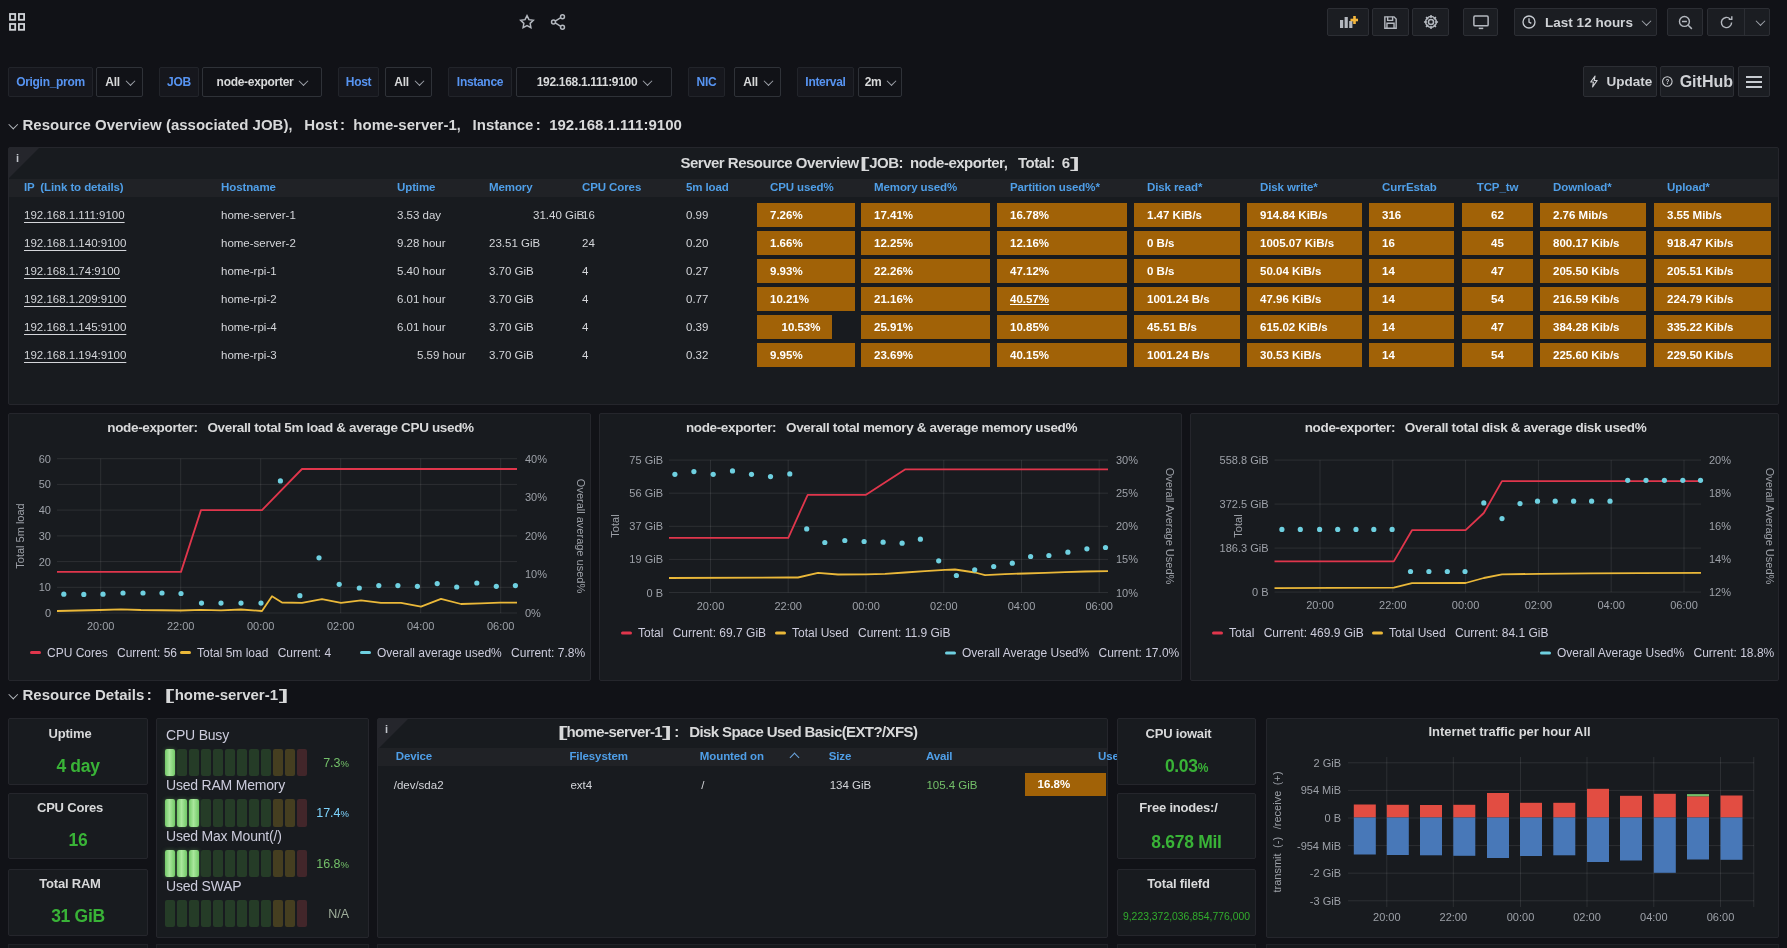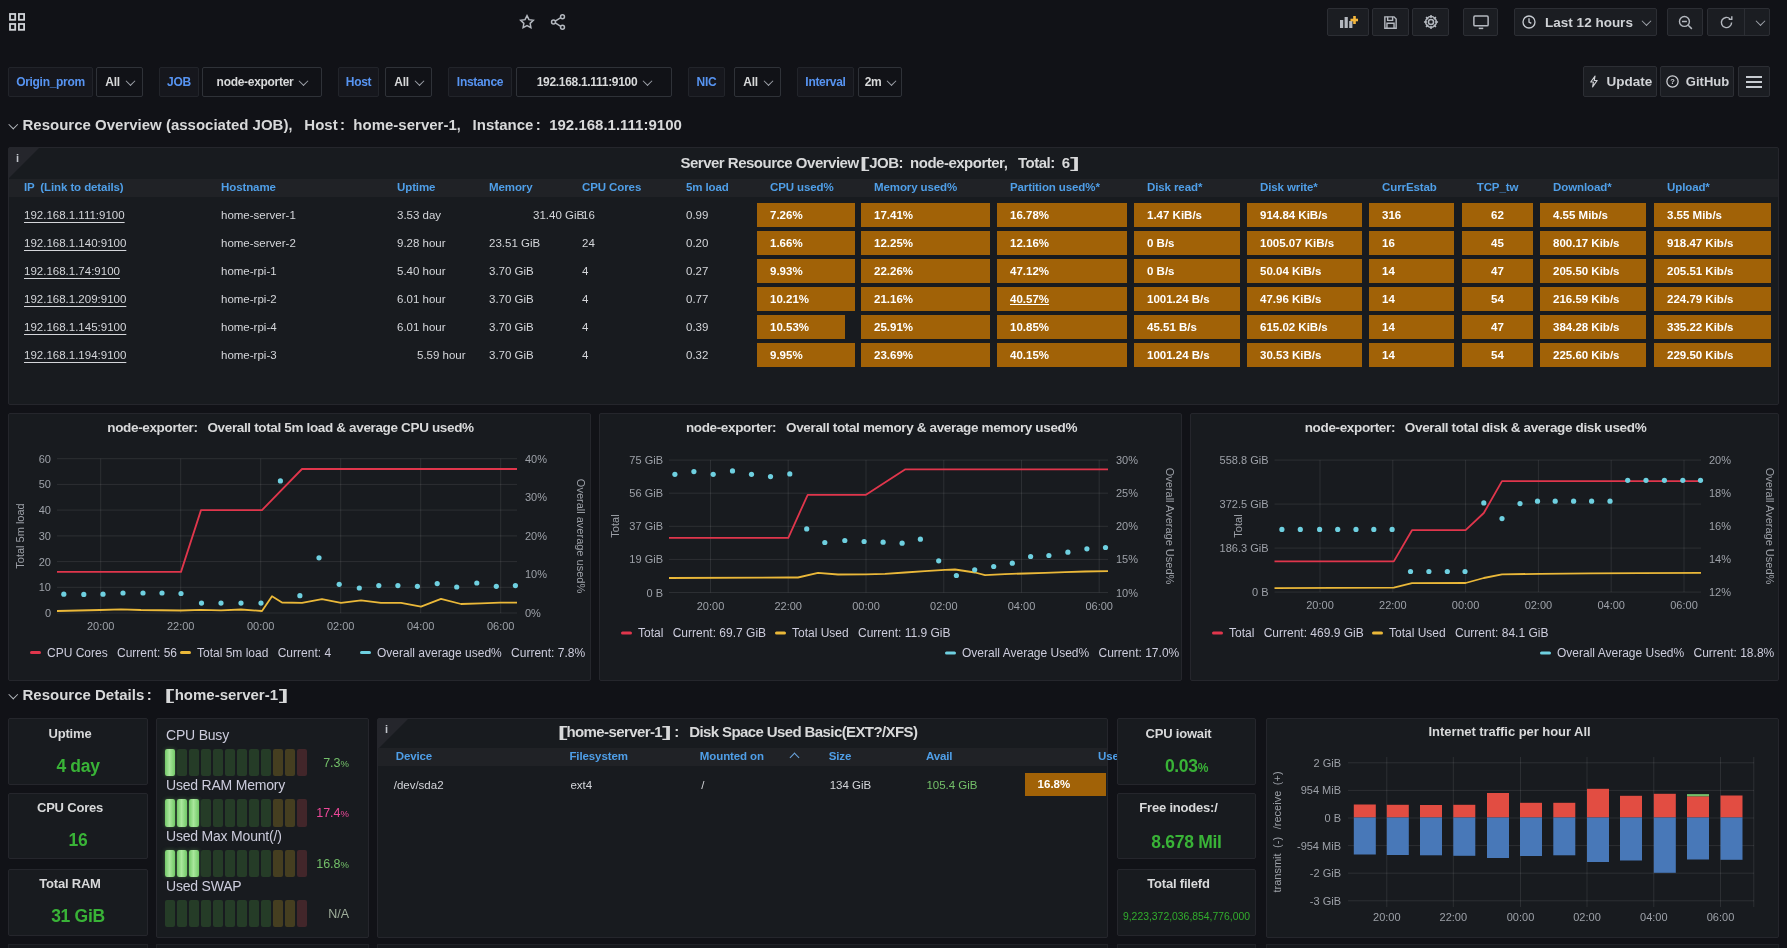--- a/index.html
+++ b/index.html
@@ -130,21 +130,21 @@
 <svg width="13" height="15" viewBox="0 0 24 24">
       <path d="M13 2L5 13h5l-1.5 9L17 10h-5.5z" fill="none" stroke="#d0d2d6" stroke-width="2" stroke-linejoin="round"></path>
     </svg>
 <span style="margin-left:6px;font-size:13.5px;font-weight:600;color:#d0d2d6;">Update</span>
   </div>
 <div class="navbtn" style="left:1660px;top:66px;width:74px;height:31px;">
 <svg width="15" height="15" viewBox="0 0 24 24">
       <circle cx="12" cy="12" r="9" fill="none" stroke="#d0d2d6" stroke-width="2"></circle>
 <text x="12" y="16.5" text-anchor="middle" font-size="12" font-weight="bold" fill="#d0d2d6">?</text>
     </svg>
-<span style="margin-left:6px;font-size:13px;font-weight:600;color:#d0d2d6;">GitHub</span>
+<span style="margin-left:6px;font-size:16px;font-weight:600;color:#d0d2d6;">GitHub</span>
   </div>
 <div class="navbtn" style="left:1738px;top:66px;width:32px;height:31px;">
 <div>
       <div style="width:16px;height:2px;background:#c7cbd1;margin:3px 0;"></div>
       <div style="width:16px;height:2px;background:#c7cbd1;margin:3px 0;"></div>
       <div style="width:16px;height:2px;background:#c7cbd1;margin:3px 0;"></div>
     </div>
   </div>
 <div class="shead" style="left:10px;top:116px;"><span class="schev"></span>Resource Overview (associated JOB)<span style="font-size:14px;">,&nbsp;&nbsp;</span> Host<span style="font-size:12px;"> </span>:&nbsp; home-server-1<span style="font-size:14px;">,&nbsp;&nbsp;</span> Instance<span style="font-size:12px;"> </span>:&nbsp; 192.168.1.111:9100</div>
 <div class="panel" style="left:8px;top:147px;width:1771px;height:258px;"></div>
@@ -194,21 +194,21 @@
 <div class="tcell" style="left:221px;top:343px;line-height:24px;">home-rpi-3</div>
 <div class="tcell" style="left:397px;top:343px;line-height:24px;margin-left:20px;">5.59 hour</div>
 <div class="tcell" style="left:489px;top:343px;line-height:24px;">3.70 GiB</div>
 <div class="tcell" style="left:582px;top:343px;line-height:24px;">4</div>
 <div class="tcell" style="left:686px;top:343px;line-height:24px;">0.32</div>
 <div class="hcell" style="left:770px;top:181px;">CPU used%</div>
 <div class="gcell" style="left:757px;top:203px;width:98px;height:24px;padding-left:13px;">7.26%</div>
 <div class="gcell" style="left:757px;top:231px;width:98px;height:24px;padding-left:13px;">1.66%</div>
 <div class="gcell" style="left:757px;top:259px;width:98px;height:24px;padding-left:13px;">9.93%</div>
 <div class="gcell" style="left:757px;top:287px;width:98px;height:24px;padding-left:13px;">10.21%</div>
-<div class="gcell" style="left:757px;top:315px;width:88px;height:24px;padding-left:13px;">10.53%</div>
+<div class="gcell" style="left:757px;top:315px;width:75px;height:24px;padding-left:13px;text-align:center;">10.53%</div>
 <div class="gcell" style="left:757px;top:343px;width:98px;height:24px;padding-left:13px;">9.95%</div>
 <div class="hcell" style="left:874px;top:181px;">Memory used%</div>
 <div class="gcell" style="left:861px;top:203px;width:129px;height:24px;padding-left:13px;">17.41%</div>
 <div class="gcell" style="left:861px;top:231px;width:129px;height:24px;padding-left:13px;">12.25%</div>
 <div class="gcell" style="left:861px;top:259px;width:129px;height:24px;padding-left:13px;">22.26%</div>
 <div class="gcell" style="left:861px;top:287px;width:129px;height:24px;padding-left:13px;">21.16%</div>
 <div class="gcell" style="left:861px;top:315px;width:129px;height:24px;padding-left:13px;">25.91%</div>
 <div class="gcell" style="left:861px;top:343px;width:129px;height:24px;padding-left:13px;">23.69%</div>
 <div class="hcell" style="left:1010px;top:181px;">Partition used%*</div>
 <div class="gcell" style="left:997px;top:203px;width:130px;height:24px;padding-left:13px;">16.78%</div>
@@ -239,21 +239,21 @@
 <div class="gcell" style="left:1369px;top:315px;width:85px;height:24px;padding-left:13px;">14</div>
 <div class="gcell" style="left:1369px;top:343px;width:85px;height:24px;padding-left:13px;">14</div>
 <div class="hcell" style="left:1462px;top:181px;width:71px;text-align:center;">TCP_tw</div>
 <div class="gcell" style="left:1462px;top:203px;width:71px;height:24px;text-align:center;">62</div>
 <div class="gcell" style="left:1462px;top:231px;width:71px;height:24px;text-align:center;">45</div>
 <div class="gcell" style="left:1462px;top:259px;width:71px;height:24px;text-align:center;">47</div>
 <div class="gcell" style="left:1462px;top:287px;width:71px;height:24px;text-align:center;">54</div>
 <div class="gcell" style="left:1462px;top:315px;width:71px;height:24px;text-align:center;">47</div>
 <div class="gcell" style="left:1462px;top:343px;width:71px;height:24px;text-align:center;">54</div>
 <div class="hcell" style="left:1553px;top:181px;">Download*</div>
-<div class="gcell" style="left:1540px;top:203px;width:106px;height:24px;padding-left:13px;">4.55 Mib/s</div>
+<div class="gcell" style="left:1540px;top:203px;width:106px;height:24px;padding-left:13px;">2.76 Mib/s</div>
 <div class="gcell" style="left:1540px;top:231px;width:106px;height:24px;padding-left:13px;">800.17 Kib/s</div>
 <div class="gcell" style="left:1540px;top:259px;width:106px;height:24px;padding-left:13px;">205.50 Kib/s</div>
 <div class="gcell" style="left:1540px;top:287px;width:106px;height:24px;padding-left:13px;">216.59 Kib/s</div>
 <div class="gcell" style="left:1540px;top:315px;width:106px;height:24px;padding-left:13px;">384.28 Kib/s</div>
 <div class="gcell" style="left:1540px;top:343px;width:106px;height:24px;padding-left:13px;">225.60 Kib/s</div>
 <div class="hcell" style="left:1667px;top:181px;">Upload*</div>
 <div class="gcell" style="left:1654px;top:203px;width:117px;height:24px;padding-left:13px;">3.55 Mib/s</div>
 <div class="gcell" style="left:1654px;top:231px;width:117px;height:24px;padding-left:13px;">918.47 Kib/s</div>
 <div class="gcell" style="left:1654px;top:259px;width:117px;height:24px;padding-left:13px;">205.51 Kib/s</div>
 <div class="gcell" style="left:1654px;top:287px;width:117px;height:24px;padding-left:13px;">224.79 Kib/s</div>
@@ -487,21 +487,21 @@
 <div class="abs" style="left:189.1px;top:799.2px;width:9.8px;height:27.5px;border-radius:2px;background:linear-gradient(90deg,#73c968,#a9e79c 45%,#73c968);box-shadow:0 0 4px rgba(120,220,110,0.35);"></div>
 <div class="abs" style="left:201.1px;top:799.2px;width:9.8px;height:27.5px;border-radius:2px;background:#253c27;"></div>
 <div class="abs" style="left:213.0px;top:799.2px;width:9.8px;height:27.5px;border-radius:2px;background:#253c27;"></div>
 <div class="abs" style="left:225.0px;top:799.2px;width:9.8px;height:27.5px;border-radius:2px;background:#253c27;"></div>
 <div class="abs" style="left:237.0px;top:799.2px;width:9.8px;height:27.5px;border-radius:2px;background:#253c27;"></div>
 <div class="abs" style="left:248.9px;top:799.2px;width:9.8px;height:27.5px;border-radius:2px;background:#253c27;"></div>
 <div class="abs" style="left:260.9px;top:799.2px;width:9.8px;height:27.5px;border-radius:2px;background:#253c27;"></div>
 <div class="abs" style="left:272.8px;top:799.2px;width:9.8px;height:27.5px;border-radius:2px;background:#453e20;"></div>
 <div class="abs" style="left:284.8px;top:799.2px;width:9.8px;height:27.5px;border-radius:2px;background:#453e20;"></div>
 <div class="abs" style="left:296.8px;top:799.2px;width:9.8px;height:27.5px;border-radius:2px;background:#42262a;"></div>
-<div class="abs" style="left:259px;top:806px;width:90px;text-align:right;font-size:12.5px;color:#ec4899;">17.4<span style="font-size:9.5px;">%</span></div>
+<div class="abs" style="left:259px;top:806px;width:90px;text-align:right;font-size:12.5px;color:#7dd3fc;">17.4<span style="font-size:9.5px;">%</span></div>
 <div class="abs" style="left:166px;top:828px;font-size:14px;color:#ccccdc;letter-spacing:-0.2px;">Used Max Mount(/)</div>
 <div class="abs" style="left:165.2px;top:849.6px;width:9.8px;height:27.5px;border-radius:2px;background:linear-gradient(90deg,#73c968,#a9e79c 45%,#73c968);box-shadow:0 0 4px rgba(120,220,110,0.35);"></div>
 <div class="abs" style="left:177.2px;top:849.6px;width:9.8px;height:27.5px;border-radius:2px;background:linear-gradient(90deg,#73c968,#a9e79c 45%,#73c968);box-shadow:0 0 4px rgba(120,220,110,0.35);"></div>
 <div class="abs" style="left:189.1px;top:849.6px;width:9.8px;height:27.5px;border-radius:2px;background:linear-gradient(90deg,#73c968,#a9e79c 45%,#73c968);box-shadow:0 0 4px rgba(120,220,110,0.35);"></div>
 <div class="abs" style="left:201.1px;top:849.6px;width:9.8px;height:27.5px;border-radius:2px;background:#253c27;"></div>
 <div class="abs" style="left:213.0px;top:849.6px;width:9.8px;height:27.5px;border-radius:2px;background:#253c27;"></div>
 <div class="abs" style="left:225.0px;top:849.6px;width:9.8px;height:27.5px;border-radius:2px;background:#253c27;"></div>
 <div class="abs" style="left:237.0px;top:849.6px;width:9.8px;height:27.5px;border-radius:2px;background:#253c27;"></div>
 <div class="abs" style="left:248.9px;top:849.6px;width:9.8px;height:27.5px;border-radius:2px;background:#253c27;"></div>
 <div class="abs" style="left:260.9px;top:849.6px;width:9.8px;height:27.5px;border-radius:2px;background:#253c27;"></div>

